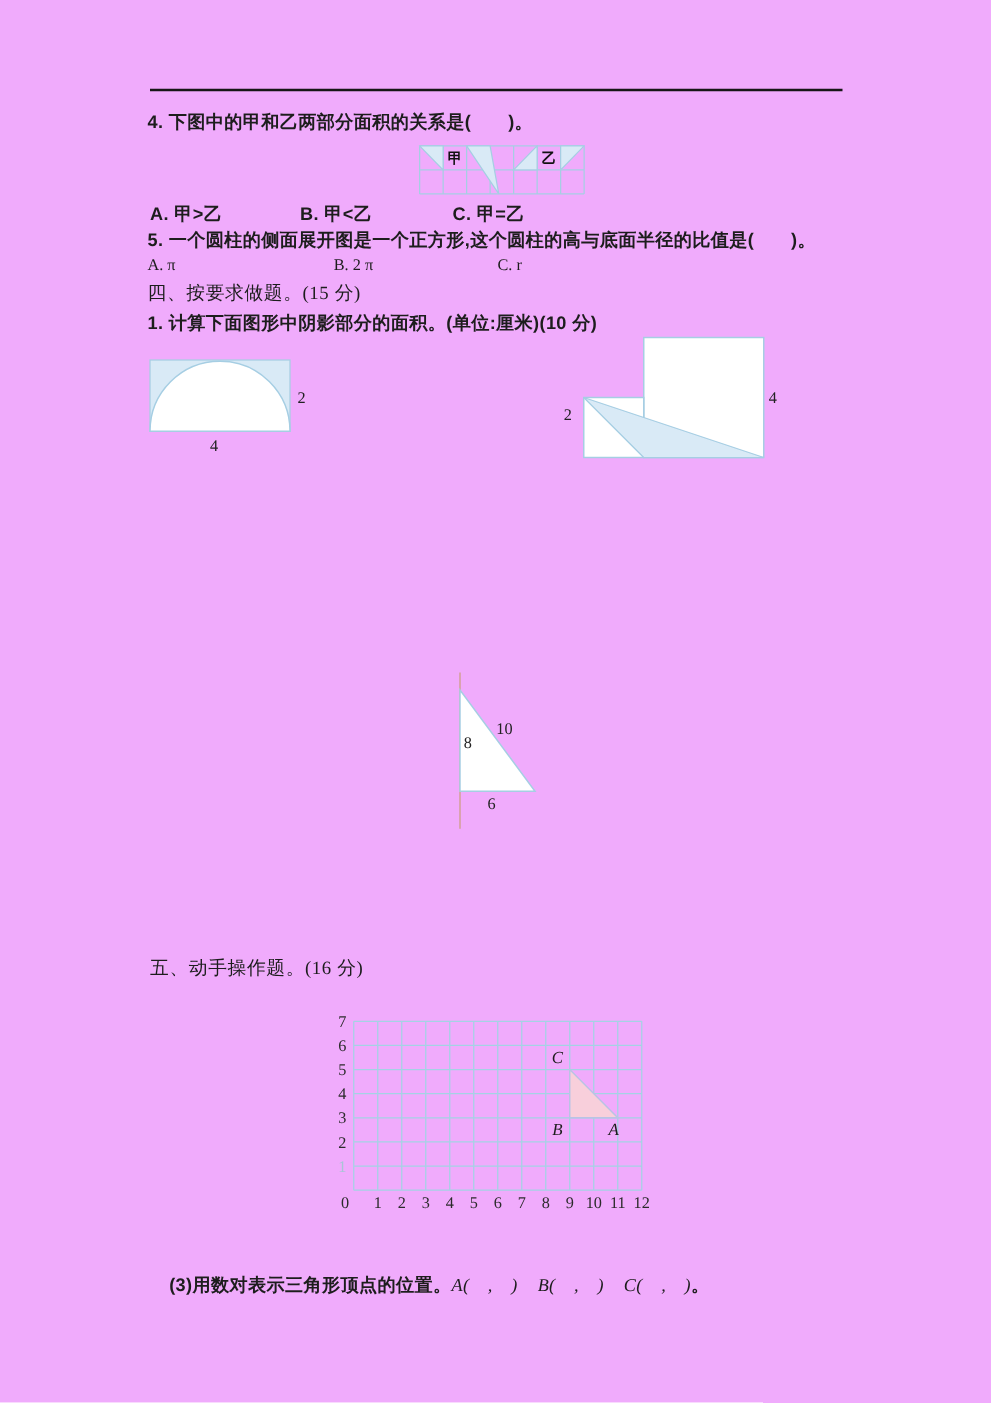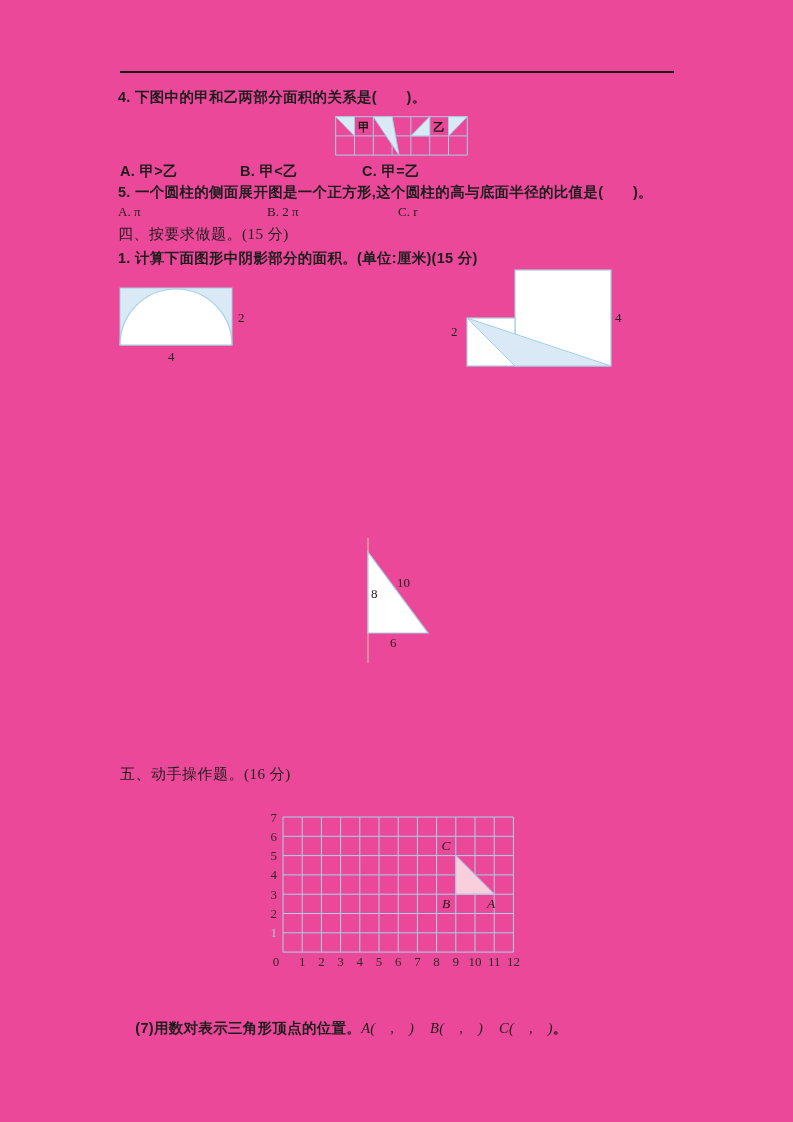--- a/index.html
+++ b/index.html
@@ -1,16 +1,16 @@
 <!DOCTYPE html>
 <html><head>
 <meta charset="utf-8">
 <style>
   html,body{margin:0;padding:0;background:#ffffff;}
-  .page{position:relative;width:793px;height:1122px;background:#ec4899;overflow:hidden;
+  .page{position:relative;width:793px;height:1122px;background:#f0abfc;overflow:hidden;
         font-family:"Liberation Sans",sans-serif;color:#1d1d1d;}
   .t{position:absolute;white-space:pre;}
   .hei{font-family:"Liberation Sans",sans-serif;font-weight:600;font-size:14.5px;letter-spacing:.3px;}
   .song{font-family:"Liberation Serif",serif;font-size:15px;font-weight:500;letter-spacing:.5px;}
   .opt{position:absolute;white-space:pre;}
   .serifopt{font-family:"Liberation Serif",serif;font-size:13px;}
   .rule{position:absolute;left:120px;top:71px;width:554px;height:2px;background:#161616;}
   .figsvg{position:absolute;}
   svg text{font-family:"Liberation Serif",serif;fill:#222222;}
   .axis-num{font-size:13px;fill:#2b2b2b;}
@@ -47,21 +47,21 @@
   <span class="opt hei" style="left:120px;top:162px;">A. 甲&gt;乙</span>
   <span class="opt hei" style="left:240px;top:162px;">B. 甲&lt;乙</span>
   <span class="opt hei" style="left:362px;top:162px;">C. 甲=乙</span>
 
   <div class="t hei" style="left:118px;top:183px;">5. 一个圆柱的侧面展开图是一个正方形,这个圆柱的高与底面半径的比值是(　　)。</div>
   <span class="opt serifopt" style="left:118px;top:204px;">A. π</span>
   <span class="opt serifopt" style="left:267px;top:204px;">B. 2 π</span>
   <span class="opt serifopt" style="left:398px;top:204px;">C. r</span>
 
   <div class="t song" style="left:118px;top:225px;">四、按要求做题。(15 分)</div>
-  <div class="t hei" style="left:118px;top:249px;">1. 计算下面图形中阴影部分的面积。(单位:厘米)(15 分)</div>
+  <div class="t hei" style="left:118px;top:249px;">1. 计算下面图形中阴影部分的面积。(单位:厘米)(10 分)</div>
 
   <svg class="figsvg" style="left:116px;top:284px;" width="142" height="82" viewBox="0 0 142 82">
     <rect class="shade" x="4" y="4" width="112" height="57"></rect>
     <path class="whitefill" d="M4 61 A56 56 0 0 1 116 61 Z"></path>
     <text class="figlabel" x="122" y="38">2</text>
     <text class="figlabel" x="52" y="77">4</text>
   </svg>
 
   <svg class="figsvg" style="left:443px;top:260px;" width="185" height="112" viewBox="0 0 185 112">
     <rect class="whitefill" x="72" y="10" width="96" height="96"></rect>
@@ -106,16 +106,16 @@
     <text class="axis-num" x="142.2" y="158" text-anchor="middle">6</text>
     <text class="axis-num" x="161.4" y="158" text-anchor="middle">7</text>
     <text class="axis-num" x="180.6" y="158" text-anchor="middle">8</text>
     <text class="axis-num" x="199.8" y="158" text-anchor="middle">9</text>
     <text class="axis-num" x="219" y="158" text-anchor="middle">10</text>
     <text class="axis-num" x="238.2" y="158" text-anchor="middle">11</text>
     <text class="axis-num" x="257.4" y="158" text-anchor="middle">12</text>
   </svg>
 
   <div class="t hei" style="left:118px;top:1003px;">
-    <span>(7)用数对表示三角形顶点的位置。</span><span class="pt">A(　,　)</span><span class="pt">B(　,　)</span><span class="pt" style="margin-right:0;">C(　,　)</span><span>。</span>
+    <span>(3)用数对表示三角形顶点的位置。</span><span class="pt">A(　,　)</span><span class="pt">B(　,　)</span><span class="pt" style="margin-right:0;">C(　,　)</span><span>。</span>
   </div>
 
 </div>
 
 </body></html>

